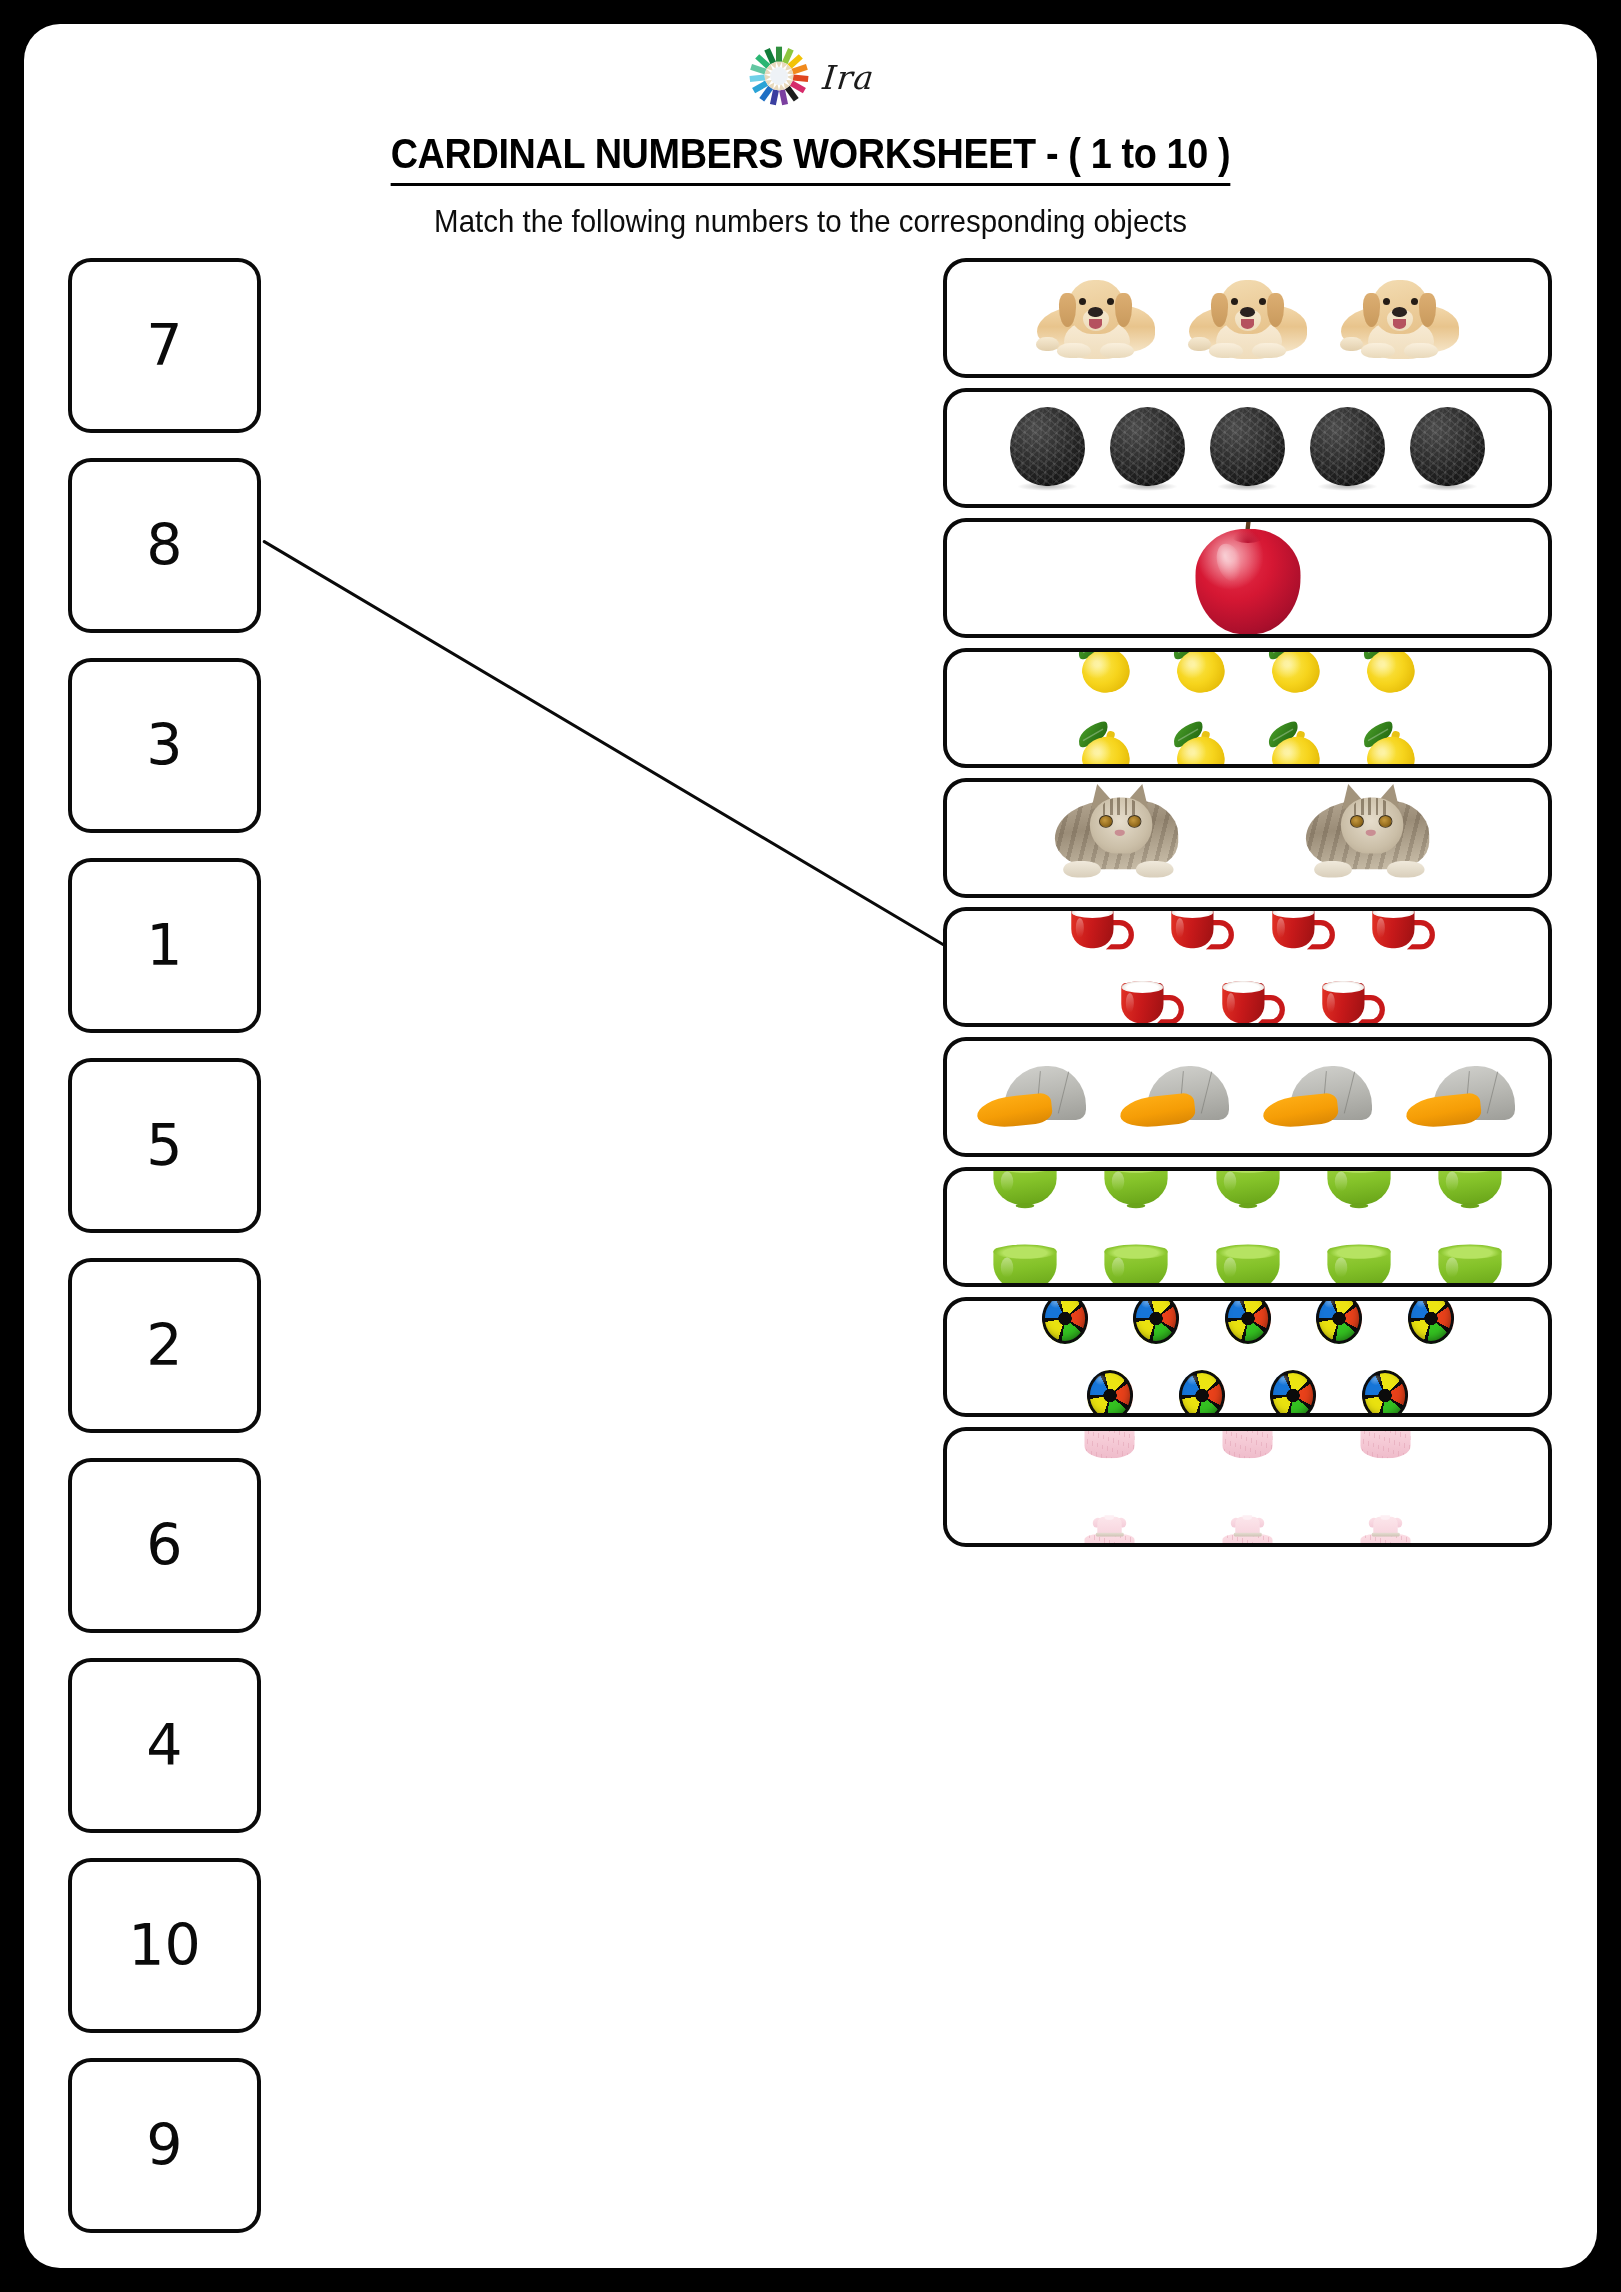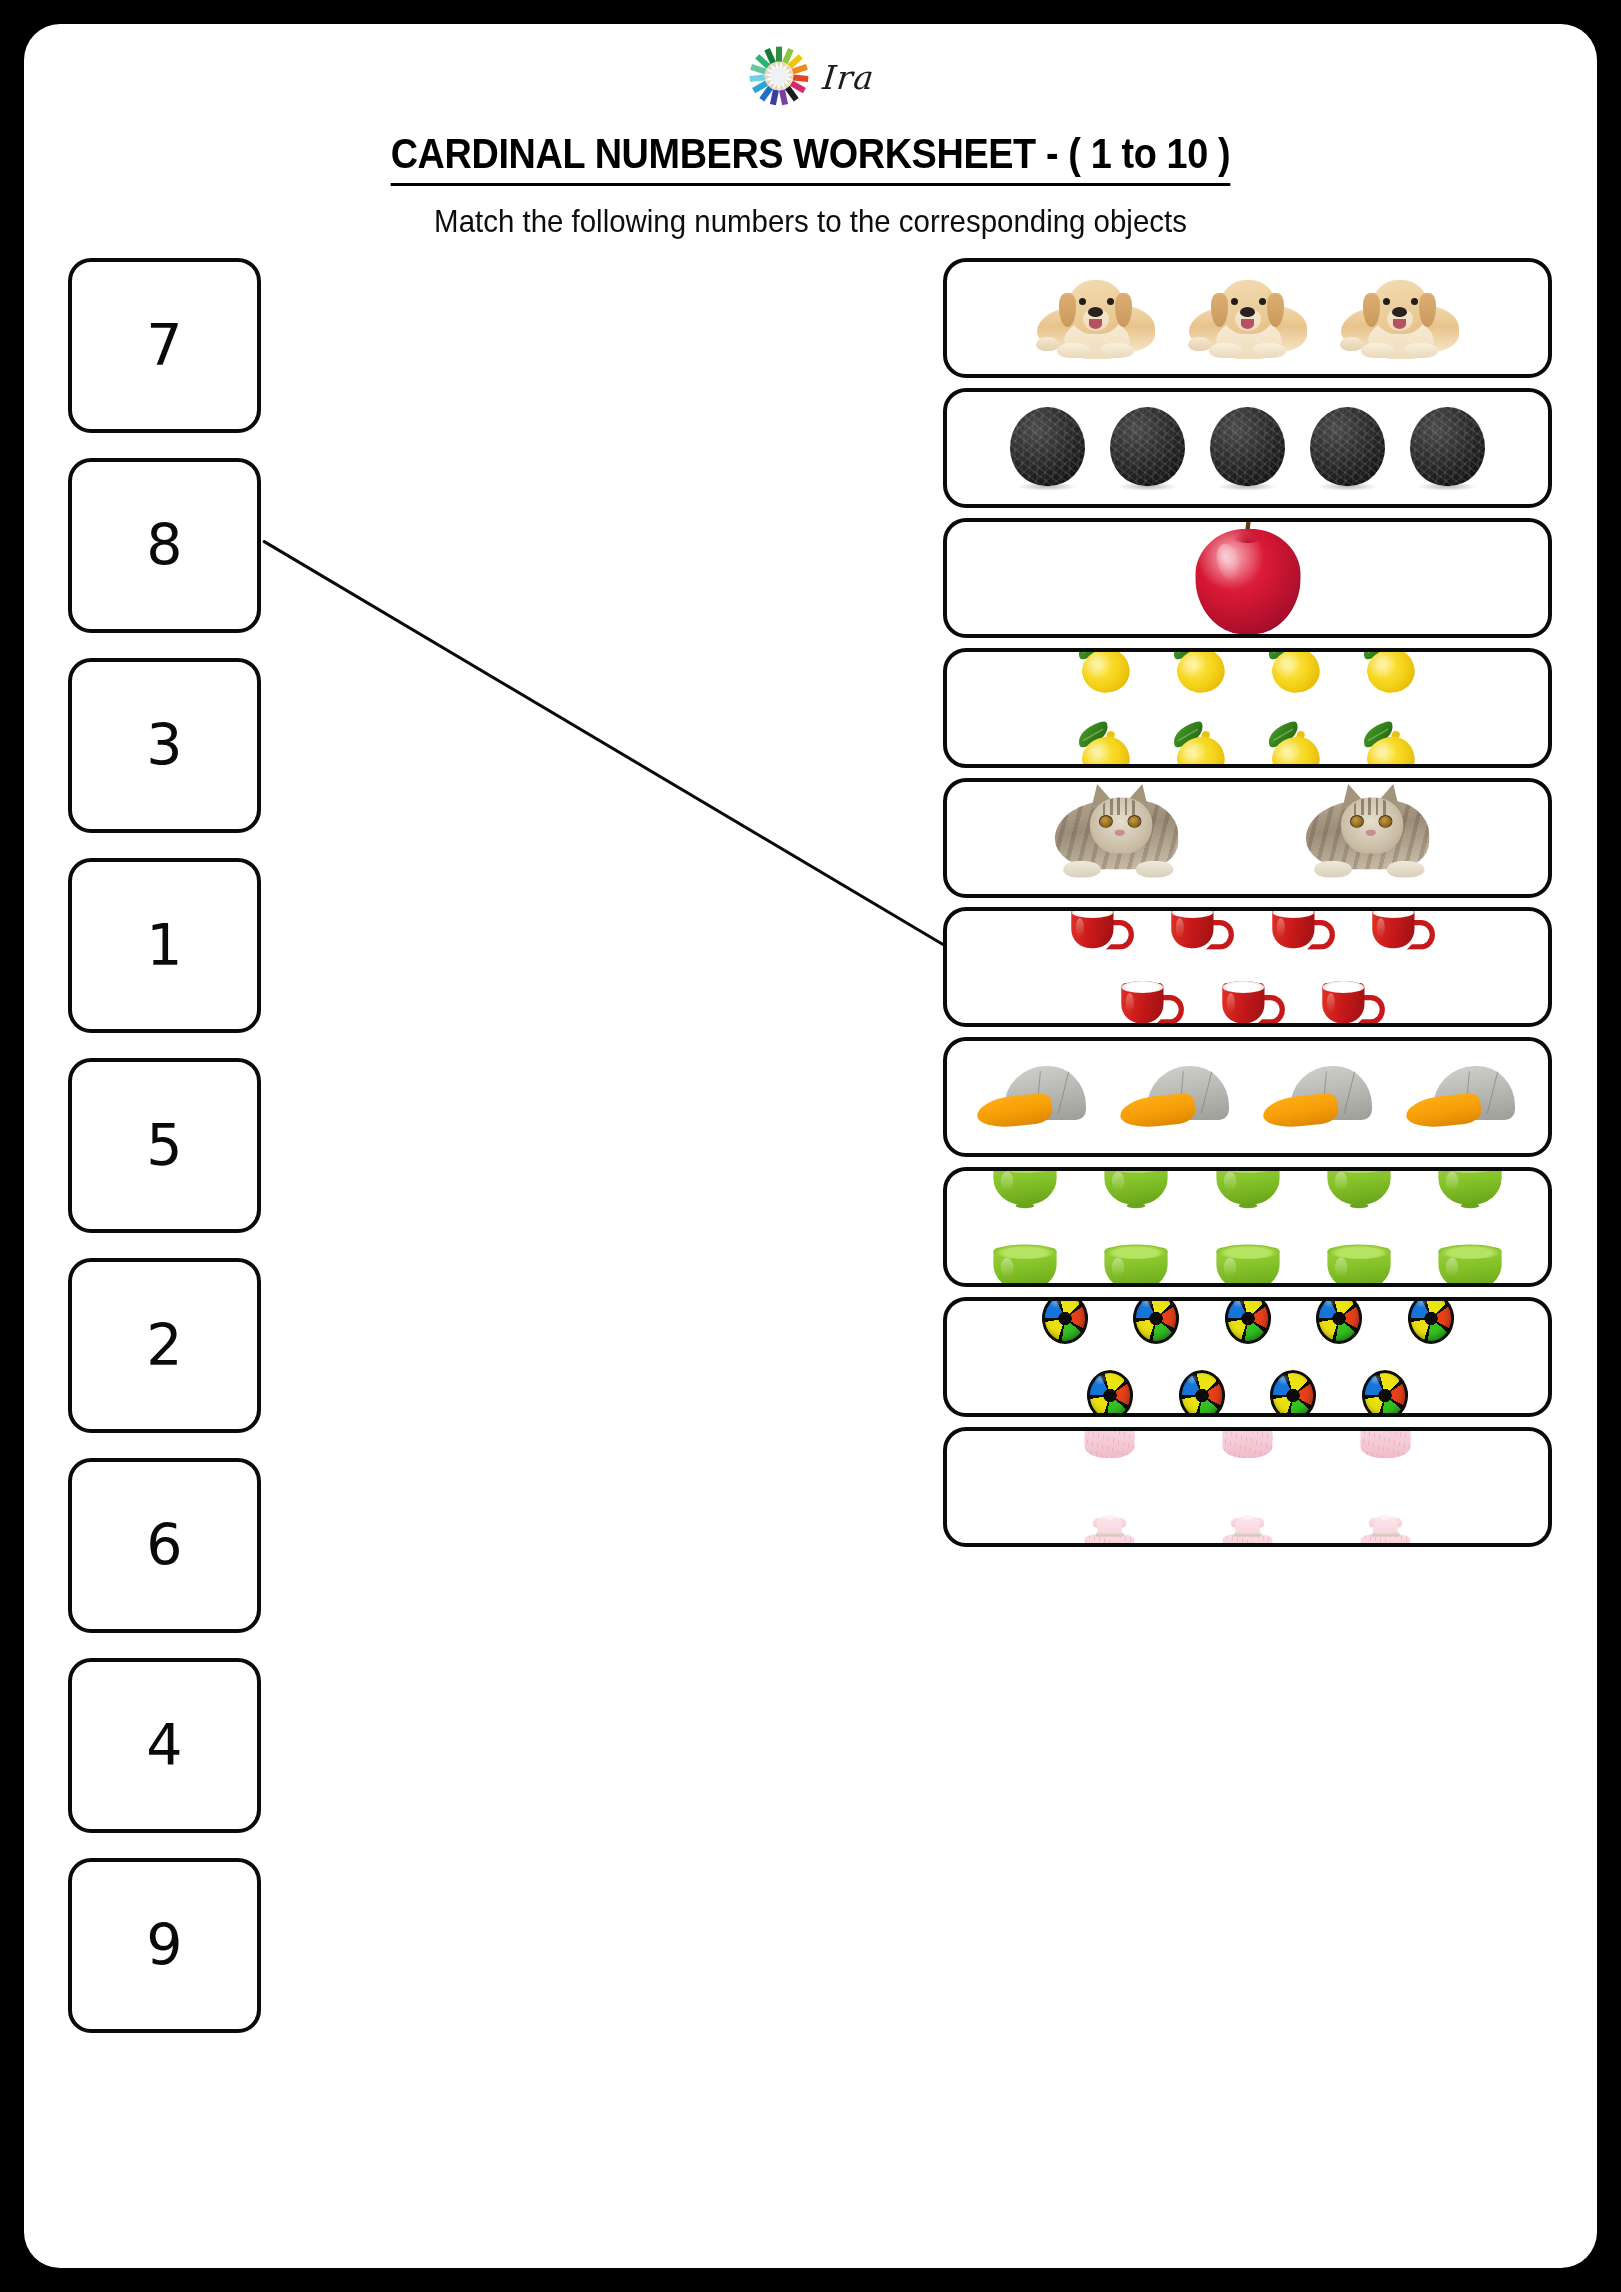--- a/index.html
+++ b/index.html
@@ -548,20 +548,23 @@
     <div class="num-box">
         <span class="val">2</span>
       </div>
     <div class="num-box">
         <span class="val">6</span>
       </div>
     <div class="num-box">
         <span class="val">4</span>
       </div>
     <div class="num-box">
+        <span class="val">10</span>
+      </div>
+    <div class="num-box">
         <span class="val">9</span>
       </div>
   </div>
 
   <div class="pic-col">
 
     <div class="pic-box" style="height:120px">
       <div class="pic-inner">
         <div class="obj-row" style="gap:25px">
           <div class="dog">

